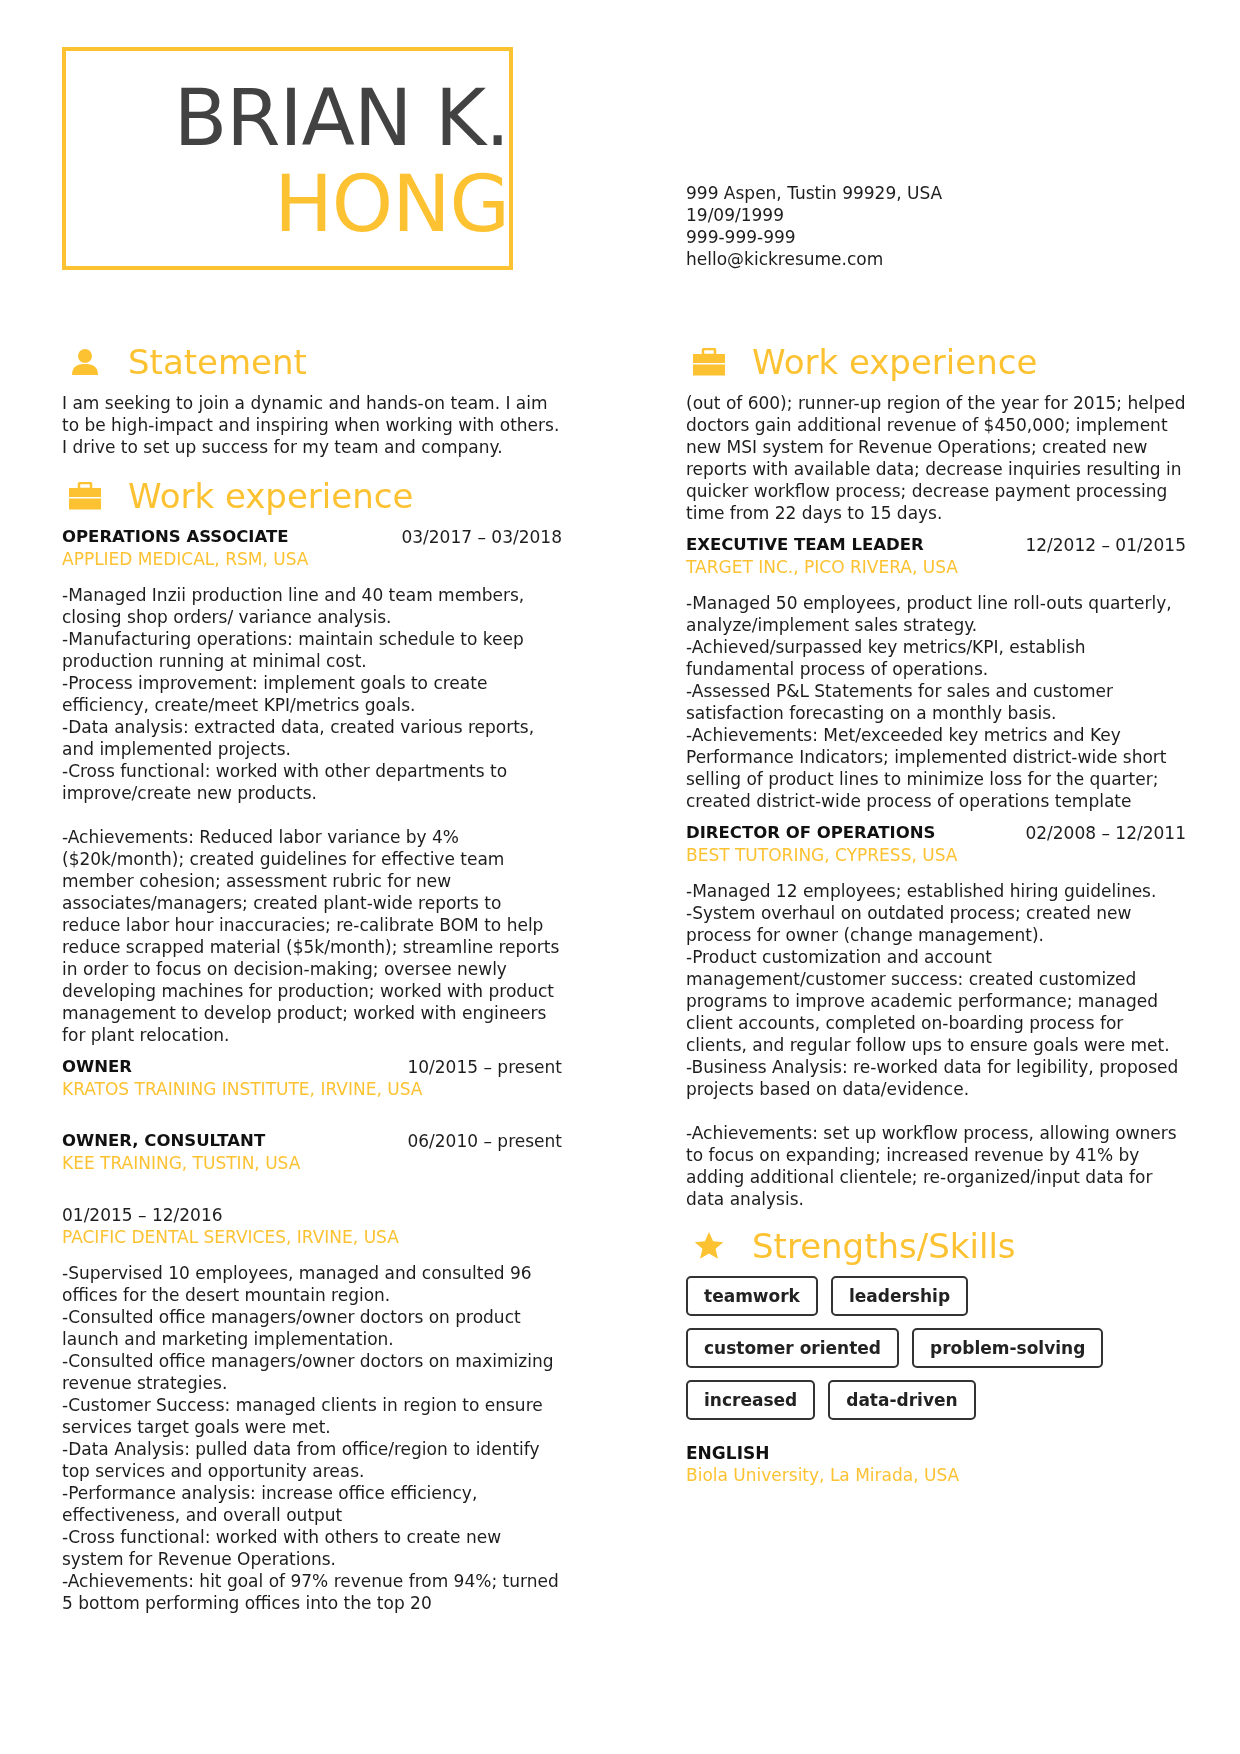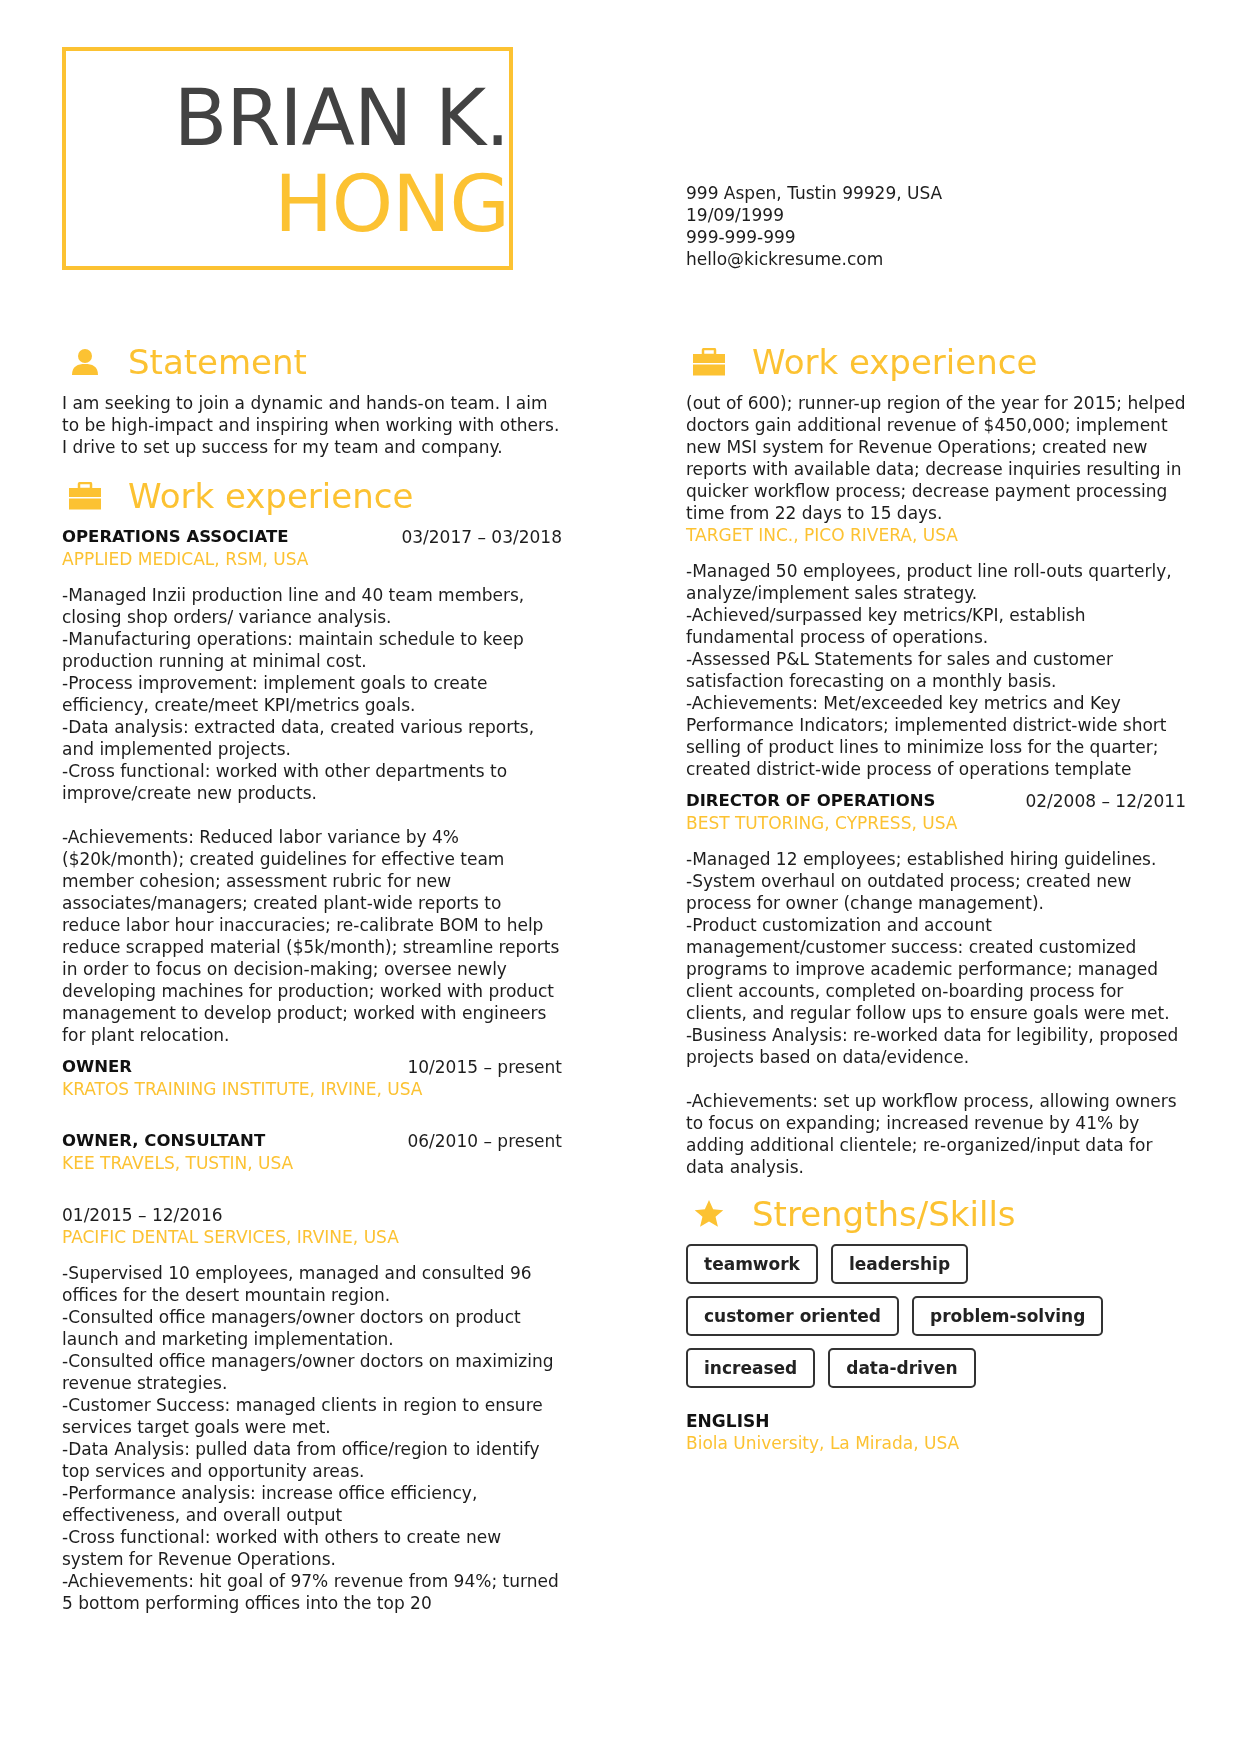--- a/index.html
+++ b/index.html
@@ -91,21 +91,21 @@
         <span class="job-dates">10/2015 – present</span>
       </div>
       <div class="job-company" style="margin-bottom:30px;">KRATOS TRAINING INSTITUTE, IRVINE, USA</div>
     </div>
 
     <div>
       <div class="job-head" style="margin-top:0;">
         <span class="job-title">OWNER, CONSULTANT</span>
         <span class="job-dates">06/2010 – present</span>
       </div>
-      <div class="job-company" style="margin-bottom:30px;">KEE TRAVELS, TUSTIN, USA</div>
+      <div class="job-company" style="margin-bottom:30px;">KEE TRAINING, TUSTIN, USA</div>
     </div>
 
     <div>
       <div class="job-head" style="margin-top:0;">
         <span class="job-dates">01/2015 – 12/2016</span>
       </div>
       <div class="job-company">PACIFIC DENTAL SERVICES, IRVINE, USA</div>
       <div class="job-desc">-Supervised 10 employees, managed and consulted 96 offices for the desert mountain region.
 -Consulted office managers/owner doctors on product launch and marketing implementation.
 -Consulted office managers/owner doctors on maximizing revenue strategies.
@@ -126,20 +126,24 @@
             <rect x="11" y="1" width="12" height="6" rx="1" fill="none" stroke="#fcc232" stroke-width="2.5"></rect>
             <rect x="1" y="6" width="32" height="9" fill="#fcc232"></rect>
             <rect x="1" y="16.5" width="32" height="11" fill="#fcc232"></rect>
           </svg>
       </span>
       <span class="section-title">Work experience</span>
     </div>
     <div class="job-desc">(out of 600); runner-up region of the year for 2015; helped doctors gain additional revenue of $450,000; implement new MSI system for Revenue Operations; created new reports with available data; decrease inquiries resulting in quicker workflow process; decrease payment processing time from 22 days to 15 days.</div>
 
     <div>
+      <div class="job-head">
+        <span class="job-title">EXECUTIVE TEAM LEADER</span>
+        <span class="job-dates">12/2012 – 01/2015</span>
+      </div>
       <div class="job-company">TARGET INC., PICO RIVERA, USA</div>
       <div class="job-desc">-Managed 50 employees, product line roll-outs quarterly, analyze/implement sales strategy.
 -Achieved/surpassed key metrics/KPI, establish fundamental process of operations.
 -Assessed P&amp;L Statements for sales and customer satisfaction forecasting on a monthly basis.
 -Achievements: Met/exceeded key metrics and Key Performance Indicators; implemented district-wide short selling of product lines to minimize loss for the quarter; created district-wide process of operations template</div>
     </div>
 
     <div>
       <div class="job-head">
         <span class="job-title">DIRECTOR OF OPERATIONS</span>

